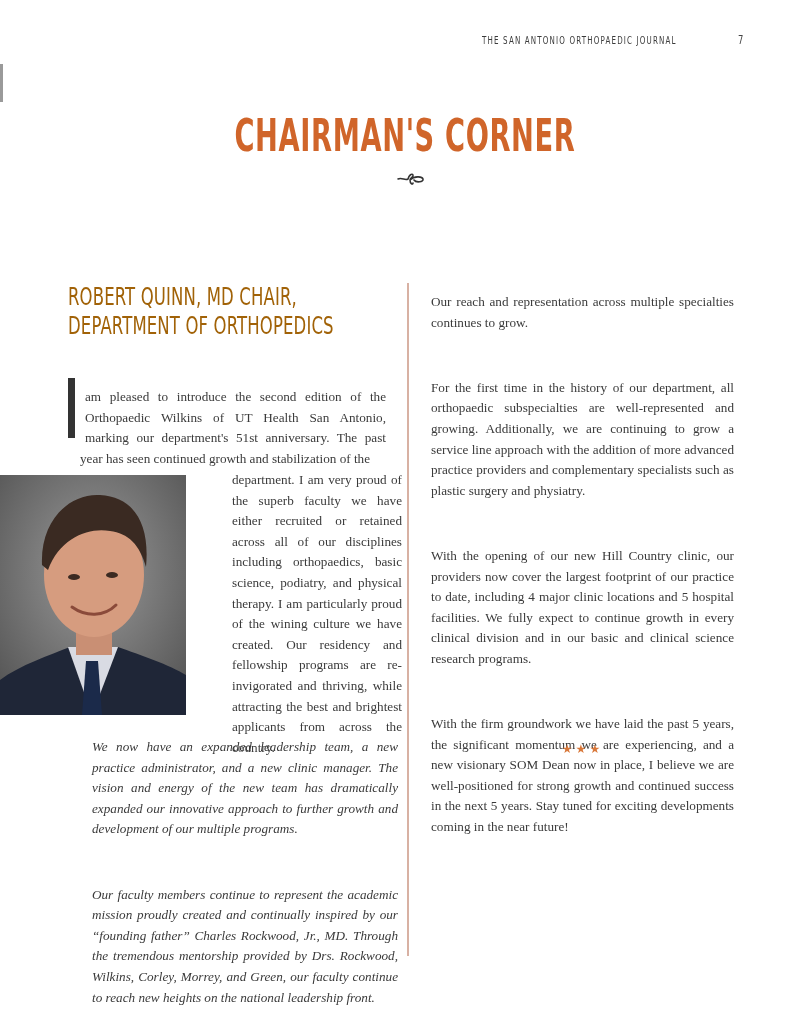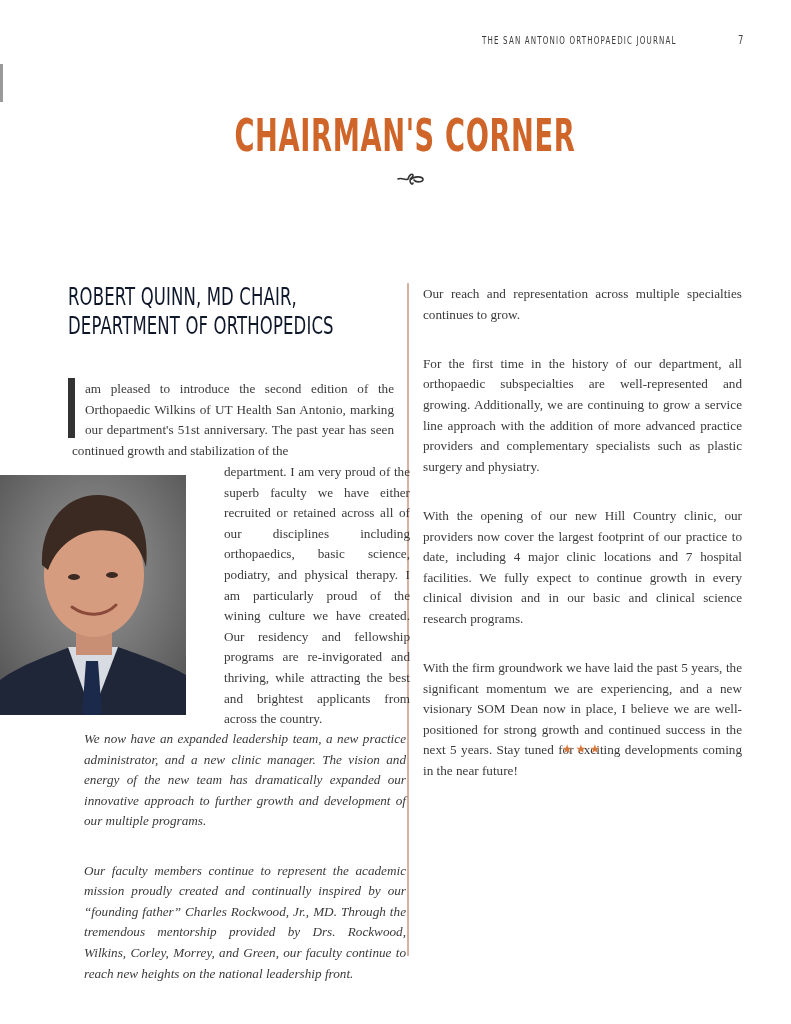--- a/index.html
+++ b/index.html
@@ -19,28 +19,28 @@
     .page-title {
       position: absolute; top: 110px; left: 0; width: 810px; text-align: center;
       font-family: "DejaVu Sans", sans-serif; font-weight: bold;
       font-size: 44px; color: #d0652a; letter-spacing: 1px;
     }
     .page-title span { display: inline-block; transform: scaleX(0.62); transform-origin: center; }
     .flourish { position: absolute; top: 170px; left: 396px; width: 30px; height: 18px; }
     .byline {
       position: absolute; top: 282px; left: 68px; width: 330px;
       font-family: "DejaVu Sans", sans-serif; font-size: 25px; line-height: 29px;
-      color: #0f172a; letter-spacing: 0.2px;
+      color: #a16207; letter-spacing: 0.2px;
     }
     .byline span { display: inline-block; transform: scaleX(0.66); transform-origin: left top; width: 152%; }
     .divider { position: absolute; left: 407px; top: 283px; width: 2px; height: 673px; background: #d8b1a3; }
     .body-text {
       font-family: "Liberation Serif", "DejaVu Serif", serif;
       font-size: 13.2px; line-height: 20.6px; color: #3a3a3a;
-      text-align: justify; margin: 4px;
+      text-align: justify; margin: 12px;
     }
     .col-left { position: absolute; left: 68px; top: 375px; width: 330px; }
     .col-right { position: absolute; left: 419px; top: 280px; width: 327px; }
     .para-gap { height: 20.6px; }
     .dropcap {
       float: left; width: 7px; height: 60px; margin: 3px 10px 0 0; background: #333;
     }
     .photo {
       position: absolute; left: 0; top: 475px; width: 186px; height: 240px; overflow: hidden;
       background: linear-gradient(135deg, #8a8a8a 0%, #6b6b6b 55%, #5a5a5a 100%);
@@ -104,18 +104,18 @@
   <p class="body-text">We now have an expanded leadership team, a new practice administrator, and a new clinic manager. The vision and energy of the new team has dramatically expanded our innovative approach to further growth and development of our multiple programs.</p>
   <div class="para-gap"></div>
   <p class="body-text">Our faculty members continue to represent the academic mission proudly created and continually inspired by our “founding father” Charles Rockwood, Jr., MD. Through the tremendous mentorship provided by Drs. Rockwood, Wilkins, Corley, Morrey, and Green, our faculty continue to reach new heights on the national leadership front.</p>
 </div>
 
 <div class="col-right">
   <p class="body-text">Our reach and representation across multiple specialties continues to grow.</p>
   <div class="para-gap"></div>
   <p class="body-text">For the first time in the history of our department, all orthopaedic subspecialties are well-represented and growing. Additionally, we are continuing to grow a service line approach with the addition of more advanced practice providers and complementary specialists such as plastic surgery and physiatry.</p>
   <div class="para-gap"></div>
-  <p class="body-text">With the opening of our new Hill Country clinic, our providers now cover the largest footprint of our practice to date, including 4 major clinic locations and 7 hospital facilities. We fully expect to continue growth in every clinical division and in our basic and clinical science research programs.</p>
+  <p class="body-text">With the opening of our new Hill Country clinic, our providers now cover the largest footprint of our practice to date, including 4 major clinic locations and 5 hospital facilities. We fully expect to continue growth in every clinical division and in our basic and clinical science research programs.</p>
   <div class="para-gap"></div>
   <p class="body-text">With the firm groundwork we have laid the past 5 years, the significant momentum we are experiencing, and a new visionary SOM Dean now in place, I believe we are well-positioned for strong growth and continued success in the next 5 years. Stay tuned for exciting developments coming in the near future!</p>
 </div>
 
 <div class="stars">★★★</div>
 
 </body></html>

